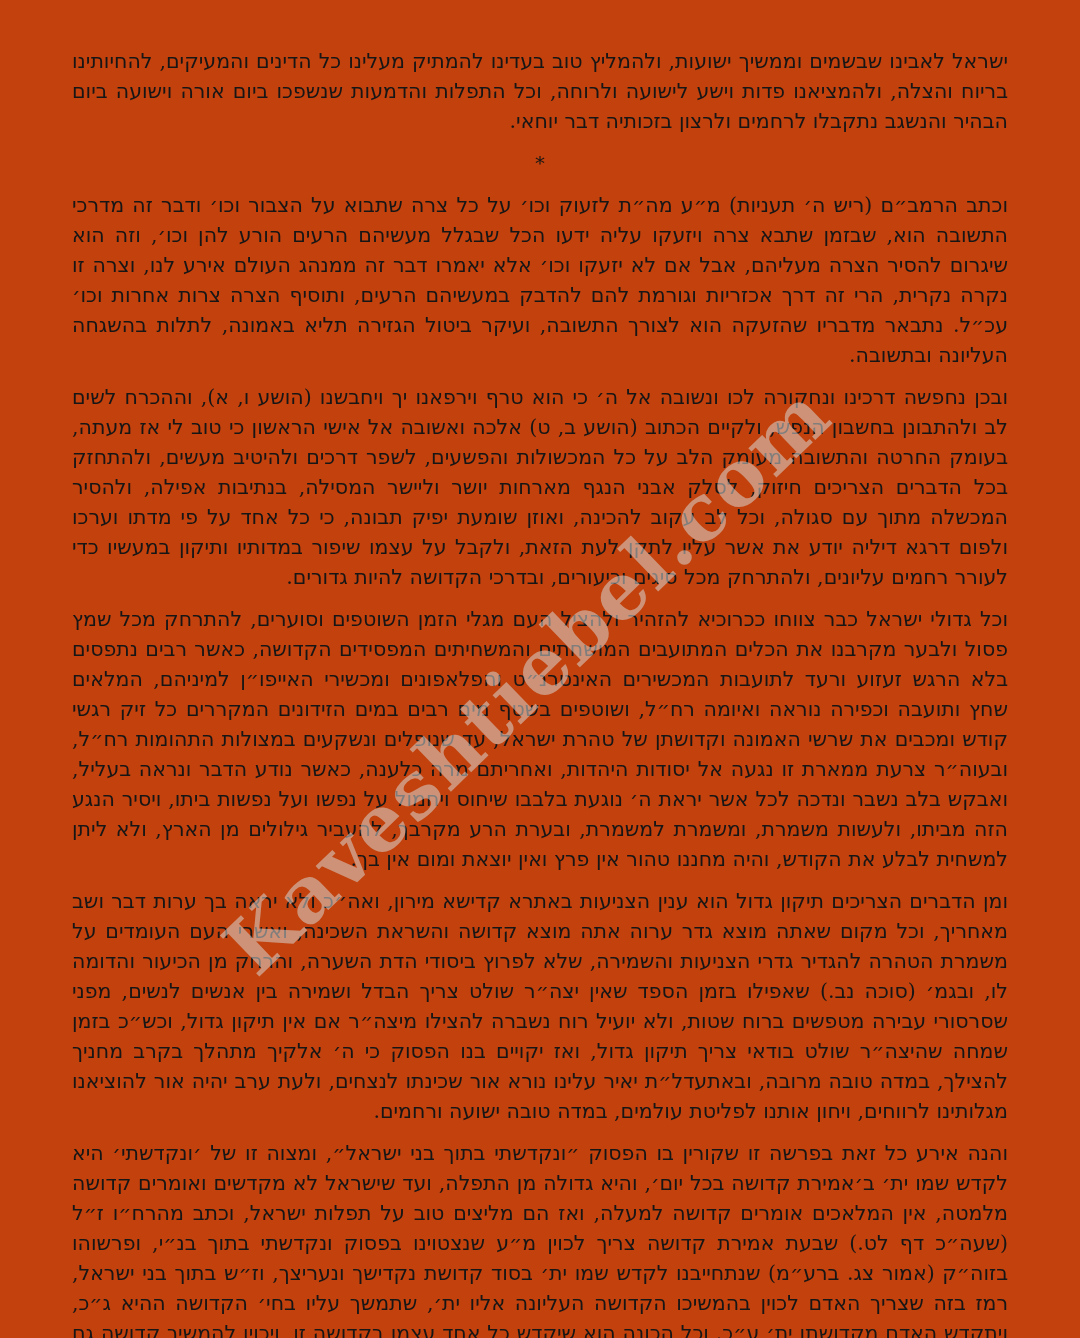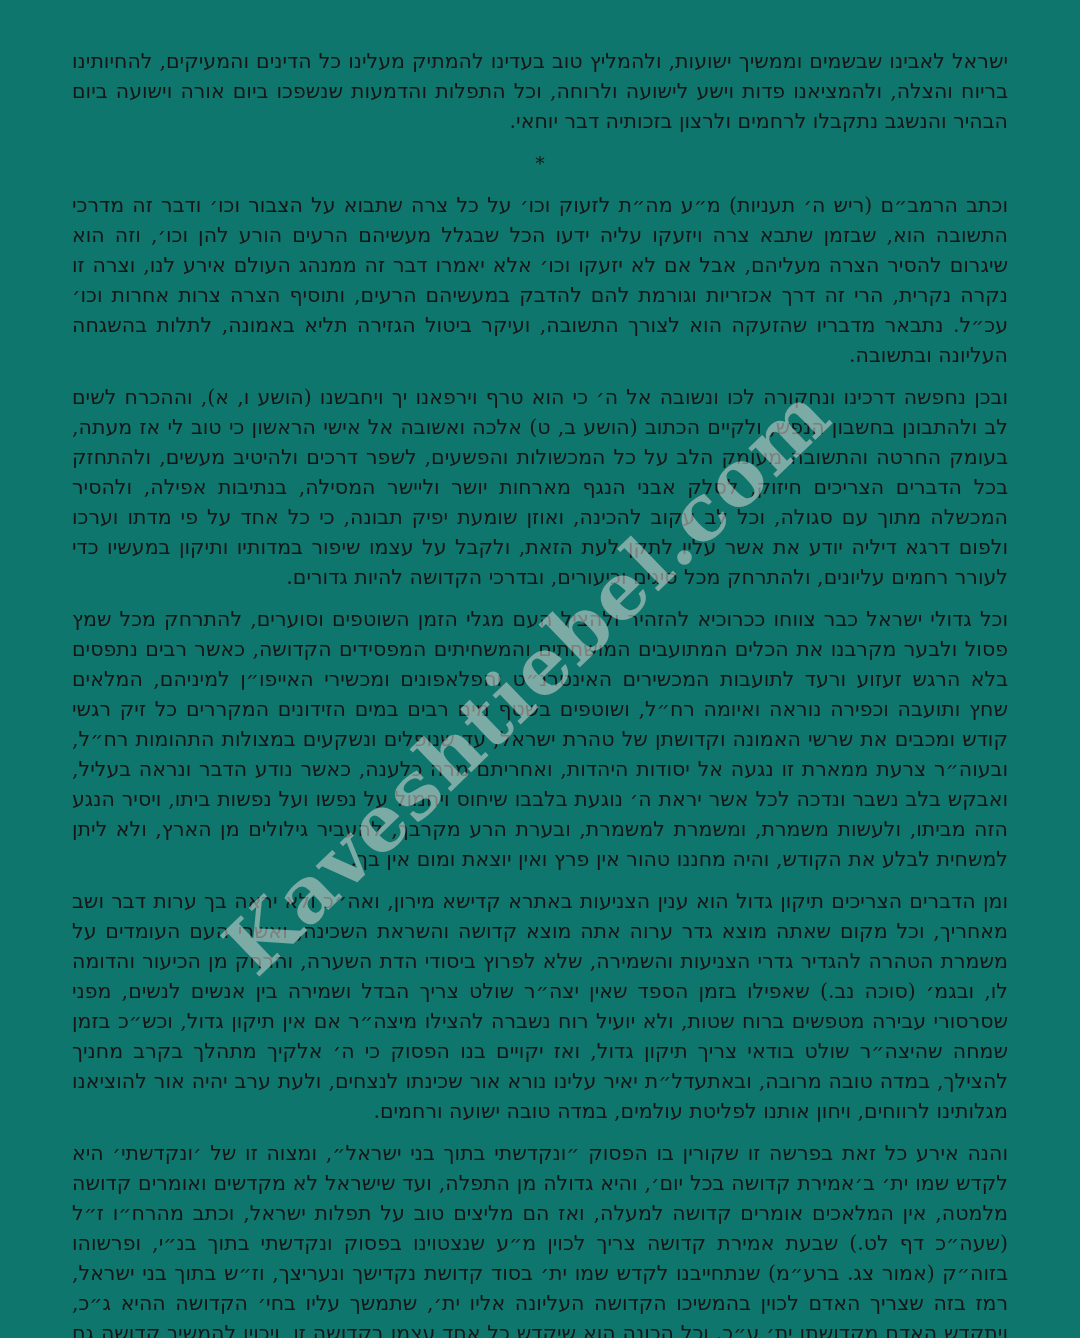--- a/index.html
+++ b/index.html
@@ -4,21 +4,21 @@
 <style>
   html, body {
     margin: 0;
     padding: 0;
     background: #ffffff;
   }
   .page {
     position: relative;
     width: 1080px;
     height: 1338px;
-    background: #0f766e;
+    background: #c2410c;
     overflow: hidden;
     font-family: "DejaVu Serif", "DejaVu Sans", sans-serif;
   }
   .text-block {
     position: relative;
     direction: rtl;
     unicode-bidi: embed;
     padding: 46px 72px 0 72px;
     color: #161616;
     font-size: 20.5px;

